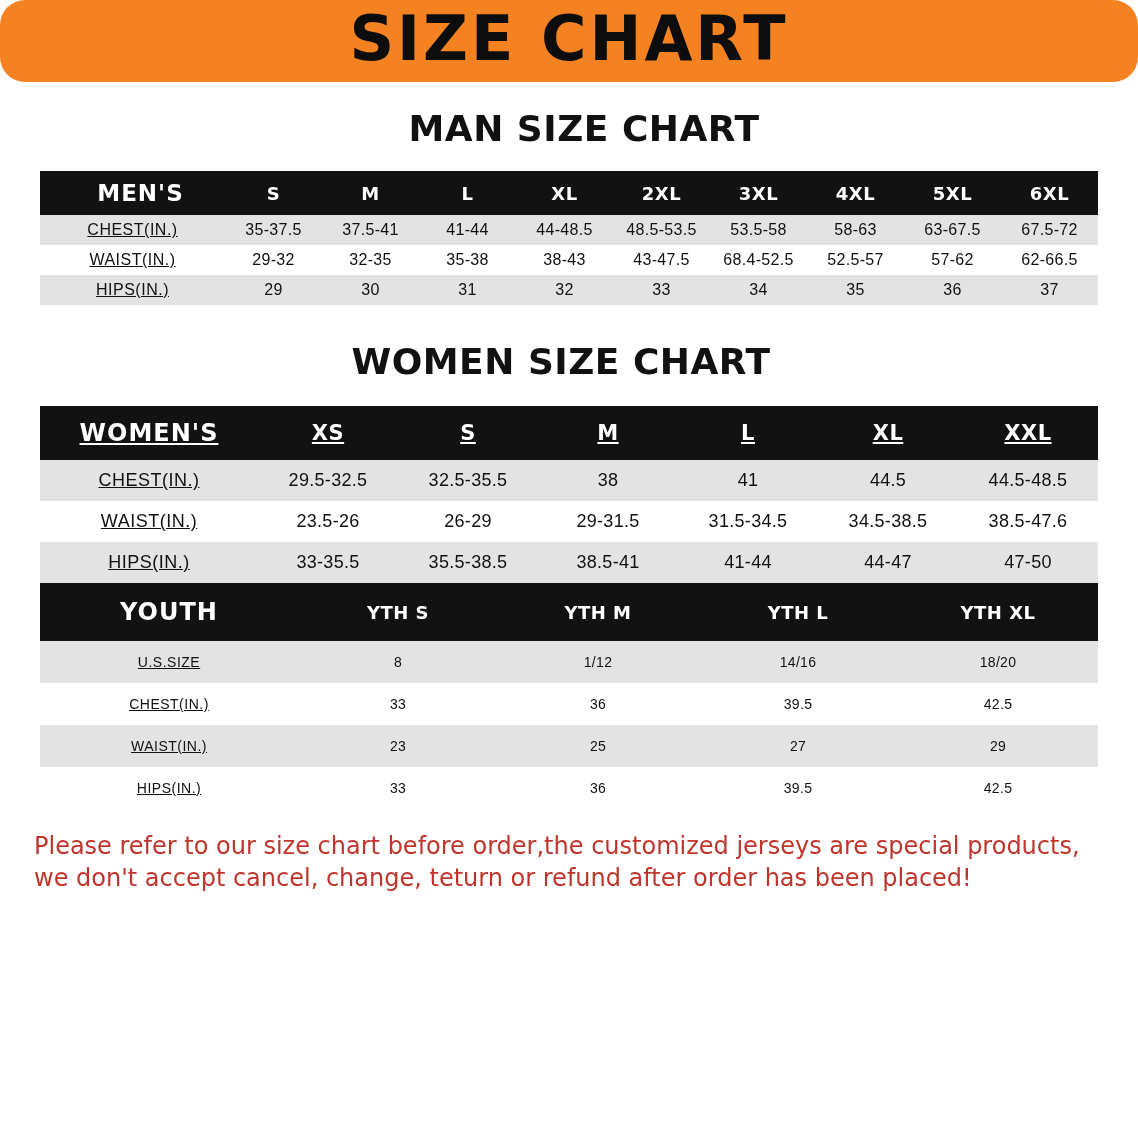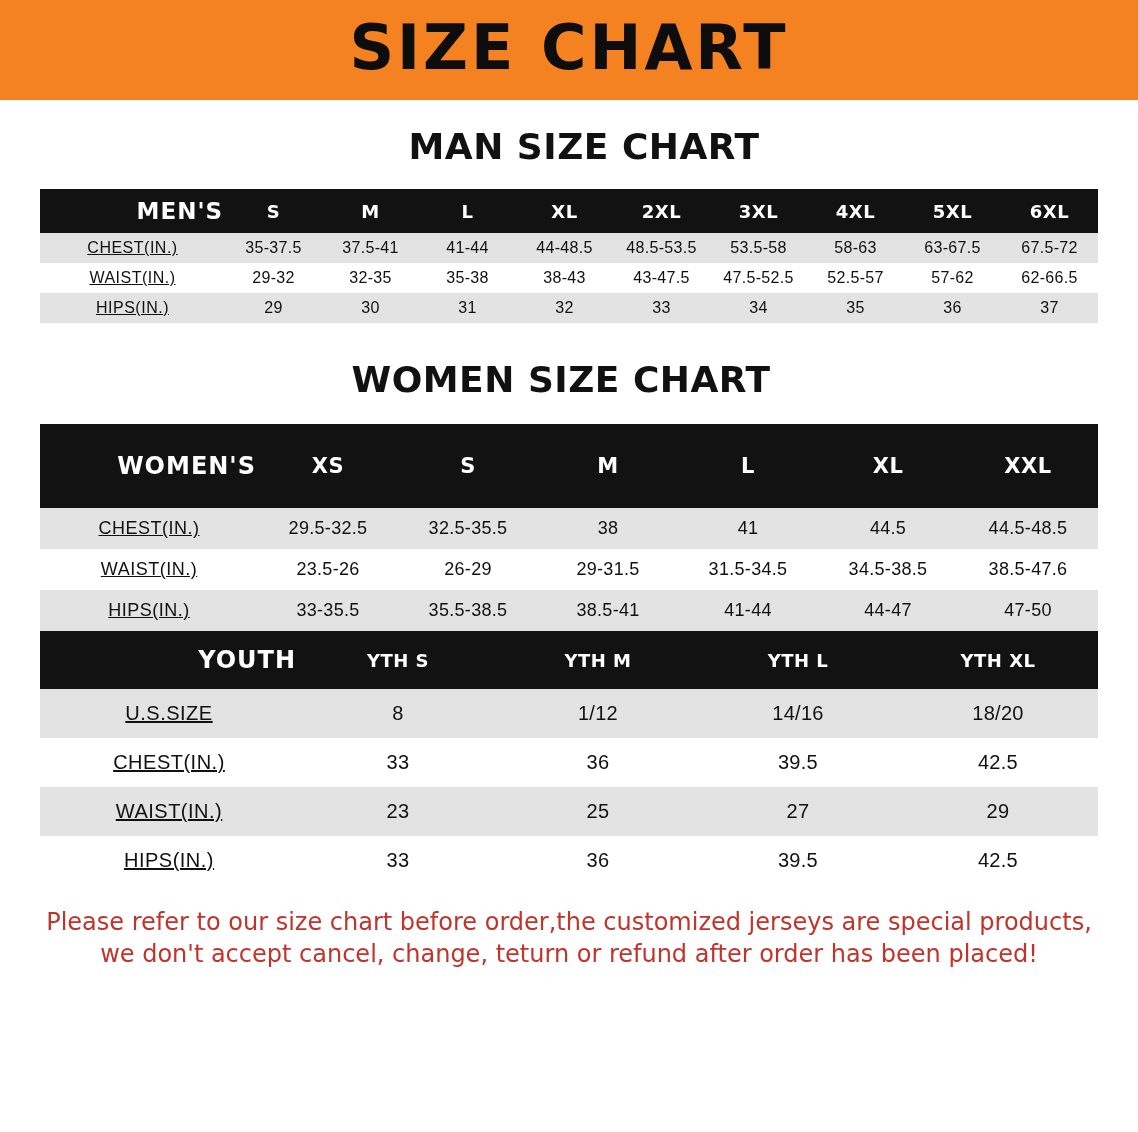--- a/index.html
+++ b/index.html
@@ -18,26 +18,27 @@
   .page {
     position: relative;
     width: 1138px;
     height: 1132px;
     background: #fff;
   }
 
   
   .banner {
     width: 100%;
-    height: 100px;
+    height: 82px;
     background: #f58220;
     display: flex;
     align-items: center;
     justify-content: center;
     box-sizing: border-box;
+    border-radius: 25px;
   }
   .banner-title {
     font-family: "DejaVu Sans", sans-serif;
     font-weight: bold;
     font-size: 62px;
     letter-spacing: 3px;
     color: #0d0d0d;
     line-height: 1;
     margin-top: -4px;
   }
@@ -68,21 +69,21 @@
     background: #121212;
     color: #ffffff;
     font-family: "DejaVu Sans", sans-serif;
     font-weight: bold;
     text-align: center;
     padding: 9px 2px;
     font-size: 19px;
     letter-spacing: 0.5px;
   }
   thead th.rowlabel {
-    text-align: right;
+    text-align: center;
     padding-left: 18px;
     font-size: 22px;
     letter-spacing: 1px;
   }
   tbody td {
     text-align: center;
     font-size: 17px;
     padding: 7px 2px;
     color: #111;
     font-family: "Liberation Sans", sans-serif;
@@ -96,37 +97,37 @@
   }
   tbody tr.shade td { background: #e3e3e3; }
   tbody tr.plain td { background: #ffffff; }
 
   
   #men-table thead th { font-size: 18px; }
   #men-table thead th.rowlabel { font-size: 23px; }
   #men-table tbody td { font-size: 16px; padding: 6px 1px; }
 
   
-  #women-table thead th { font-size: 21px; padding: 28px 2px; }
+  #women-table thead th { font-size: 21px; padding: 13px 2px; text-decoration: underline; }
   #women-table thead th.rowlabel { font-size: 24px; }
   #women-table tbody td { font-size: 18px; padding: 10px 2px; }
 
   
   #youth-table thead th { font-size: 18px; padding: 15px 2px; }
   #youth-table thead th.rowlabel { font-size: 24px; }
-  #youth-table tbody td { font-size: 20px; padding: 13px 2px; }
+  #youth-table tbody td { font-size: 14px; padding: 13px 2px; }
 
   
   .note {
     margin: 22px 34px 0 34px;
     color: #c0342b;
     font-family: "DejaVu Sans", sans-serif;
     font-size: 24px;
     line-height: 1.32;
-    text-align: center;
+    text-align: left;
   }
   .note div { white-space: nowrap; }
 </style>
 </head>
 <body>
 
 <div class="page">
 
   <div class="banner">
     <div class="banner-title">SIZE CHART</div>
@@ -166,21 +167,21 @@
           <td>63-67.5</td>
           <td>67.5-72</td>
         </tr>
         <tr class="plain">
           <td class="rowlabel">WAIST(IN.)</td>
           <td>29-32</td>
           <td>32-35</td>
           <td>35-38</td>
           <td>38-43</td>
           <td>43-47.5</td>
-          <td>47.5-52.5</td>
+          <td>68.4-52.5</td>
           <td>52.5-57</td>
           <td>57-62</td>
           <td>62-66.5</td>
         </tr>
         <tr class="shade">
           <td class="rowlabel">HIPS(IN.)</td>
           <td>29</td>
           <td>30</td>
           <td>31</td>
           <td>32</td>

